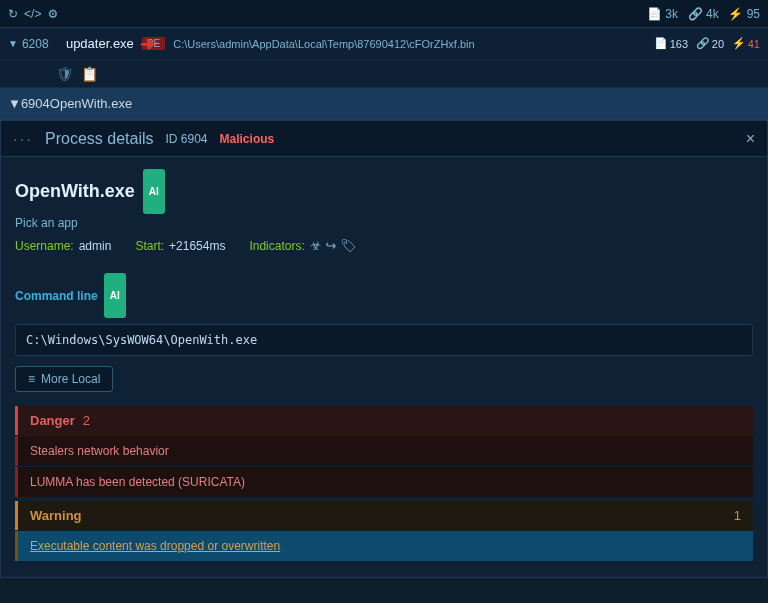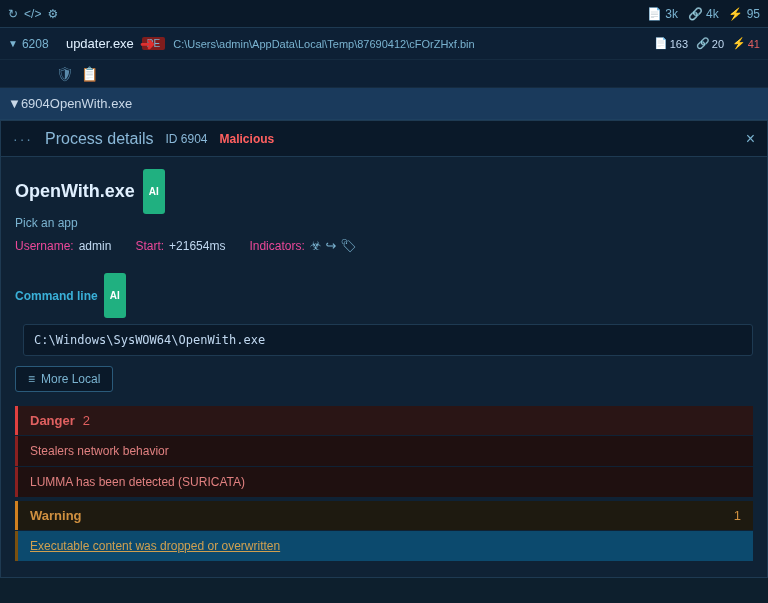--- a/index.html
+++ b/index.html
@@ -214,21 +214,21 @@
       align-items: center;
       gap: 24px;
       margin-bottom: 4px;
     }
     .info-item {
       display: flex;
       align-items: center;
       gap: 5px;
     }
     .info-label {
-      color: #ec4899;
+      color: #84cc16;
       font-size: 12px;
     }
     .info-value {
       color: #c0d8f0;
       font-size: 12px;
     }
     .indicators-icons {
       display: flex;
       align-items: center;
       gap: 4px;
@@ -284,21 +284,20 @@
     }
     .cmd-box {
       background: #0a1929;
       border: 1px solid #1e3a52;
       border-radius: 3px;
       padding: 8px 10px;
       color: #c0d8f0;
       font-size: 12px;
       font-family: 'Consolas', monospace;
       margin-bottom: 10px;
-      margin-left: 8px;
     }
 
     
     .more-info-btn {
       display: inline-flex;
       align-items: center;
       gap: 6px;
       background: #0a1929;
       border: 1px solid #2a5a7a;
       color: #7ab3d0;

